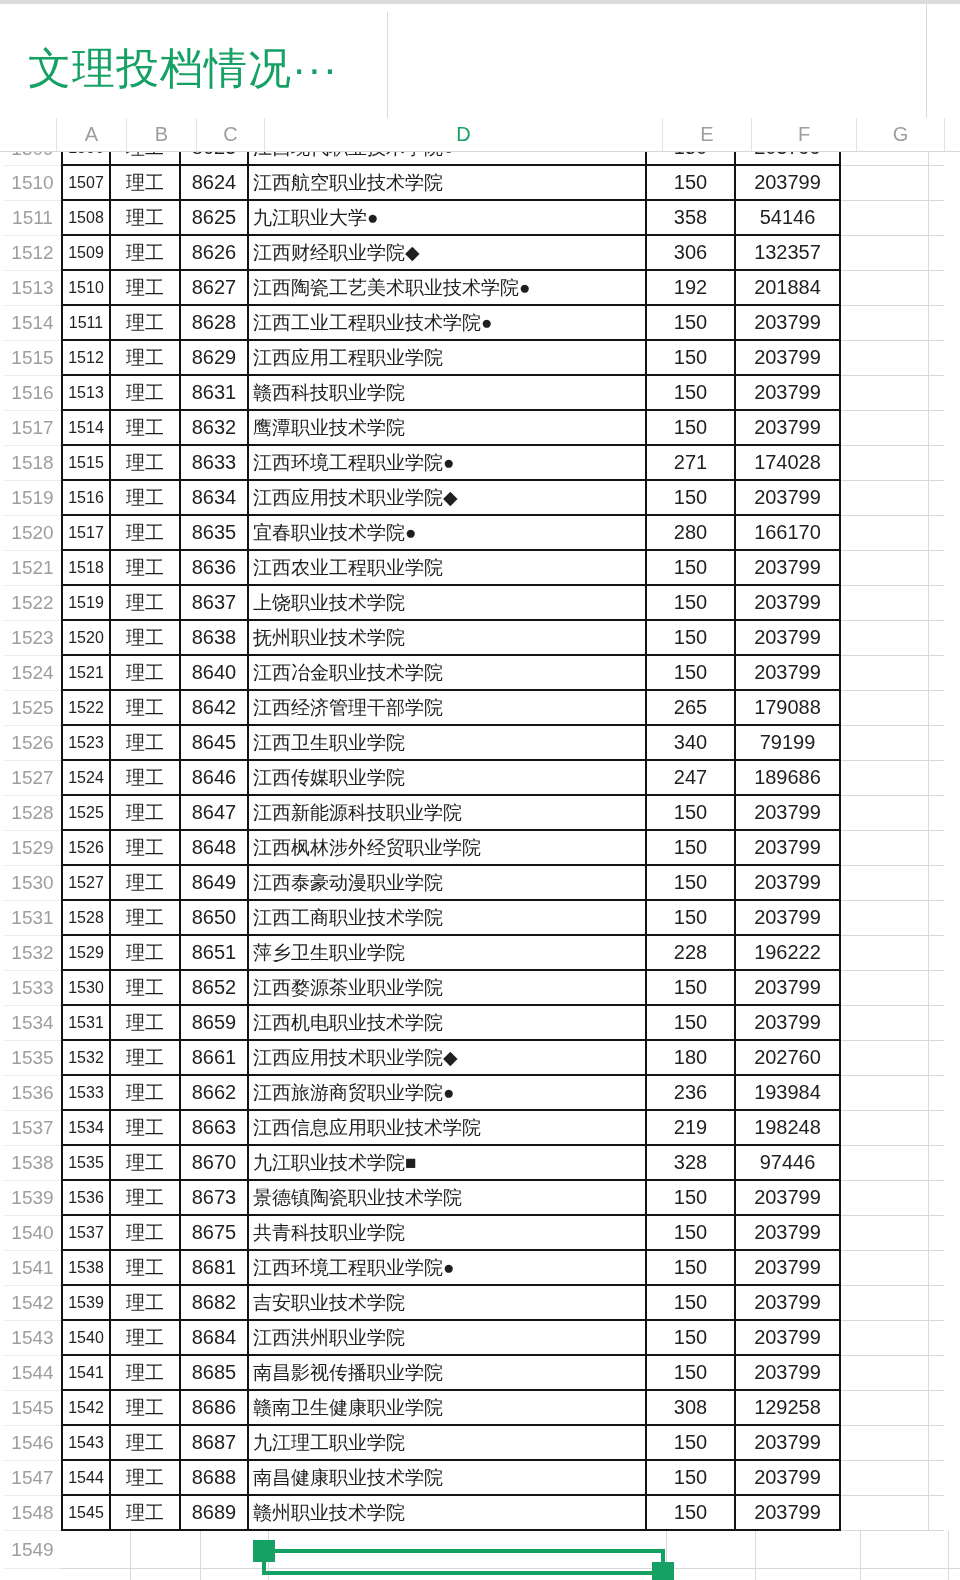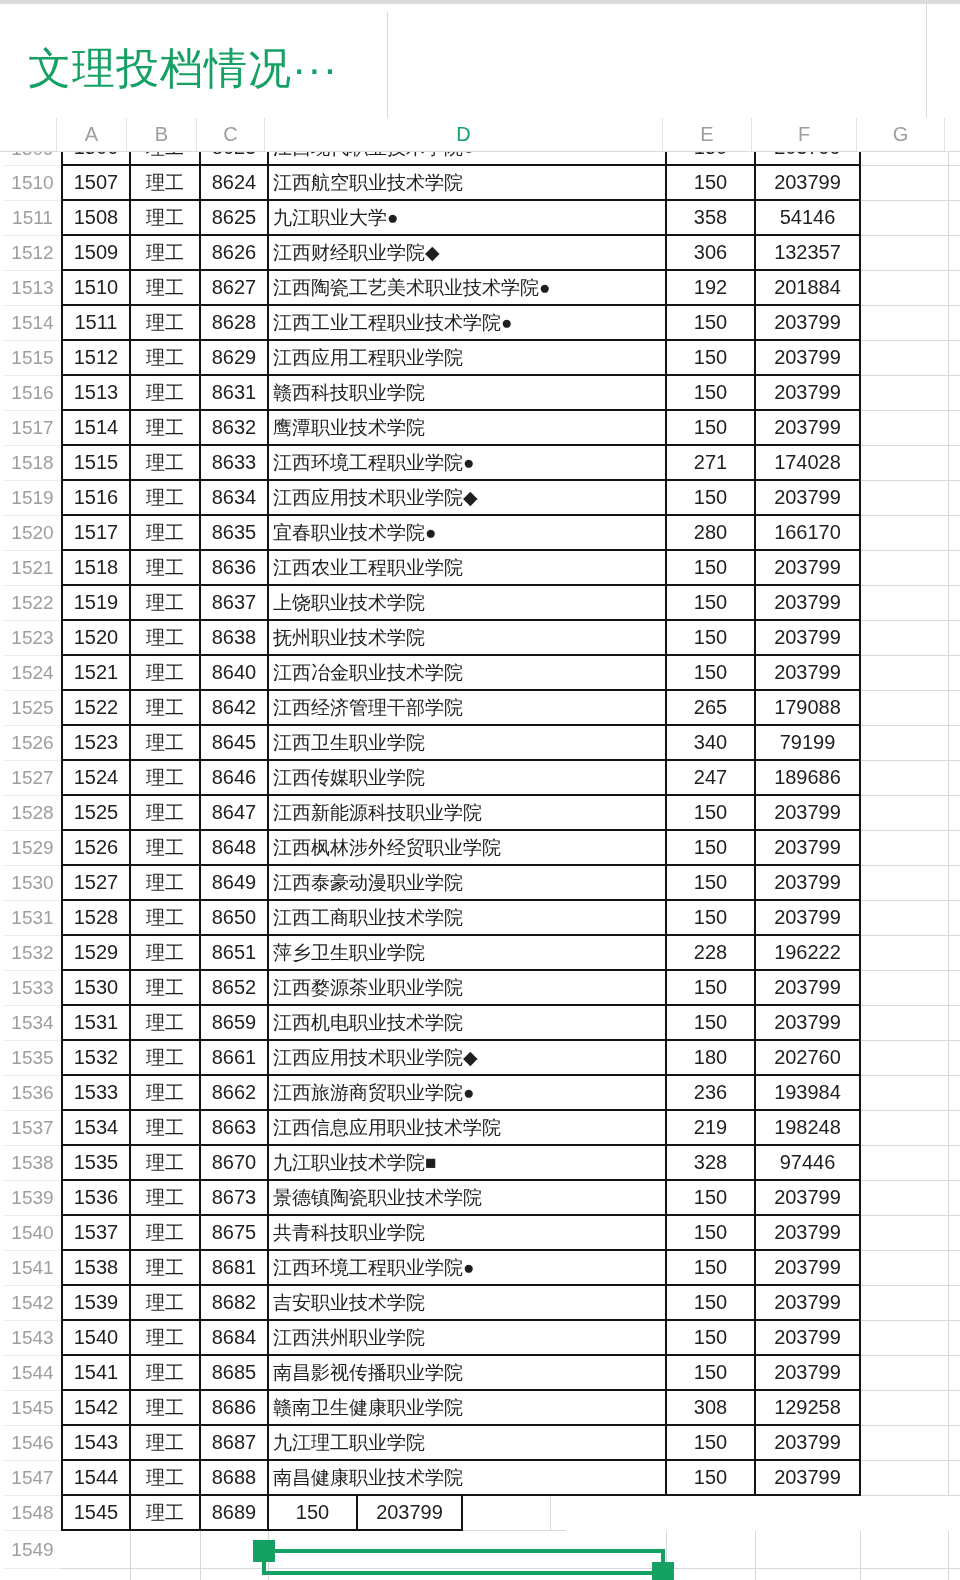--- a/index.html
+++ b/index.html
@@ -30,21 +30,21 @@
   .r.empty{height:38px;}
   .r.pbot{height:7px;overflow:hidden;}
   .cell{box-sizing:border-box;height:100%;display:flex;align-items:center;justify-content:center;
         color:#1f1f1f;overflow:hidden;white-space:nowrap;}
   
   .rn{width:57px;color:#9e9e9e;font-size:19px;border-bottom:1px solid #ececec;}
   .rn.green{color:#16a164;margin-top:18px;}
   
   .blk{border-right:2px solid #141414;border-bottom:2px solid #141414;background:#fff;}
   .blk.first{border-left:2px solid #141414;}
-  .ca{width:70px;font-size:20px;}
+  .ca{width:50px;font-size:16px;}
   .cb{width:70px;font-size:19px;}
   .cc{width:68px;font-size:20px;}
   .cd{width:398px;font-size:19px;justify-content:flex-start;padding-left:4px;}
   .ce{width:89px;font-size:20px;}
   .cf{width:105px;font-size:20px;}
   
   .gry{border-right:1px solid #d9d9d9;border-bottom:1px solid #d9d9d9;}
   .cg{width:88px;}
   .cst{width:15px;border-right:none;border-bottom:1px solid #d9d9d9;box-sizing:border-box;height:100%;}
 
@@ -525,20 +525,21 @@
         <div class="cell blk ce">150</div>
         <div class="cell blk cf">203799</div>
         <div class="cell gry cg"></div>
         <div class="cst"></div>
       </div>
       <div class="r ">
         <div class="cell rn">1548</div>
         <div class="cell blk first ca">1545</div>
         <div class="cell blk cb">理工</div>
         <div class="cell blk cc">8689</div>
+        <div class="cell blk cd">赣州职业技术学院</div>
         <div class="cell blk ce">150</div>
         <div class="cell blk cf">203799</div>
         <div class="cell gry cg"></div>
         <div class="cst"></div>
       </div>
       <div class="r empty">
         <div class="cell rn">1549</div>
         <div class="cell gry ga"></div>
         <div class="cell gry gb"></div>
         <div class="cell gry gc"></div>

